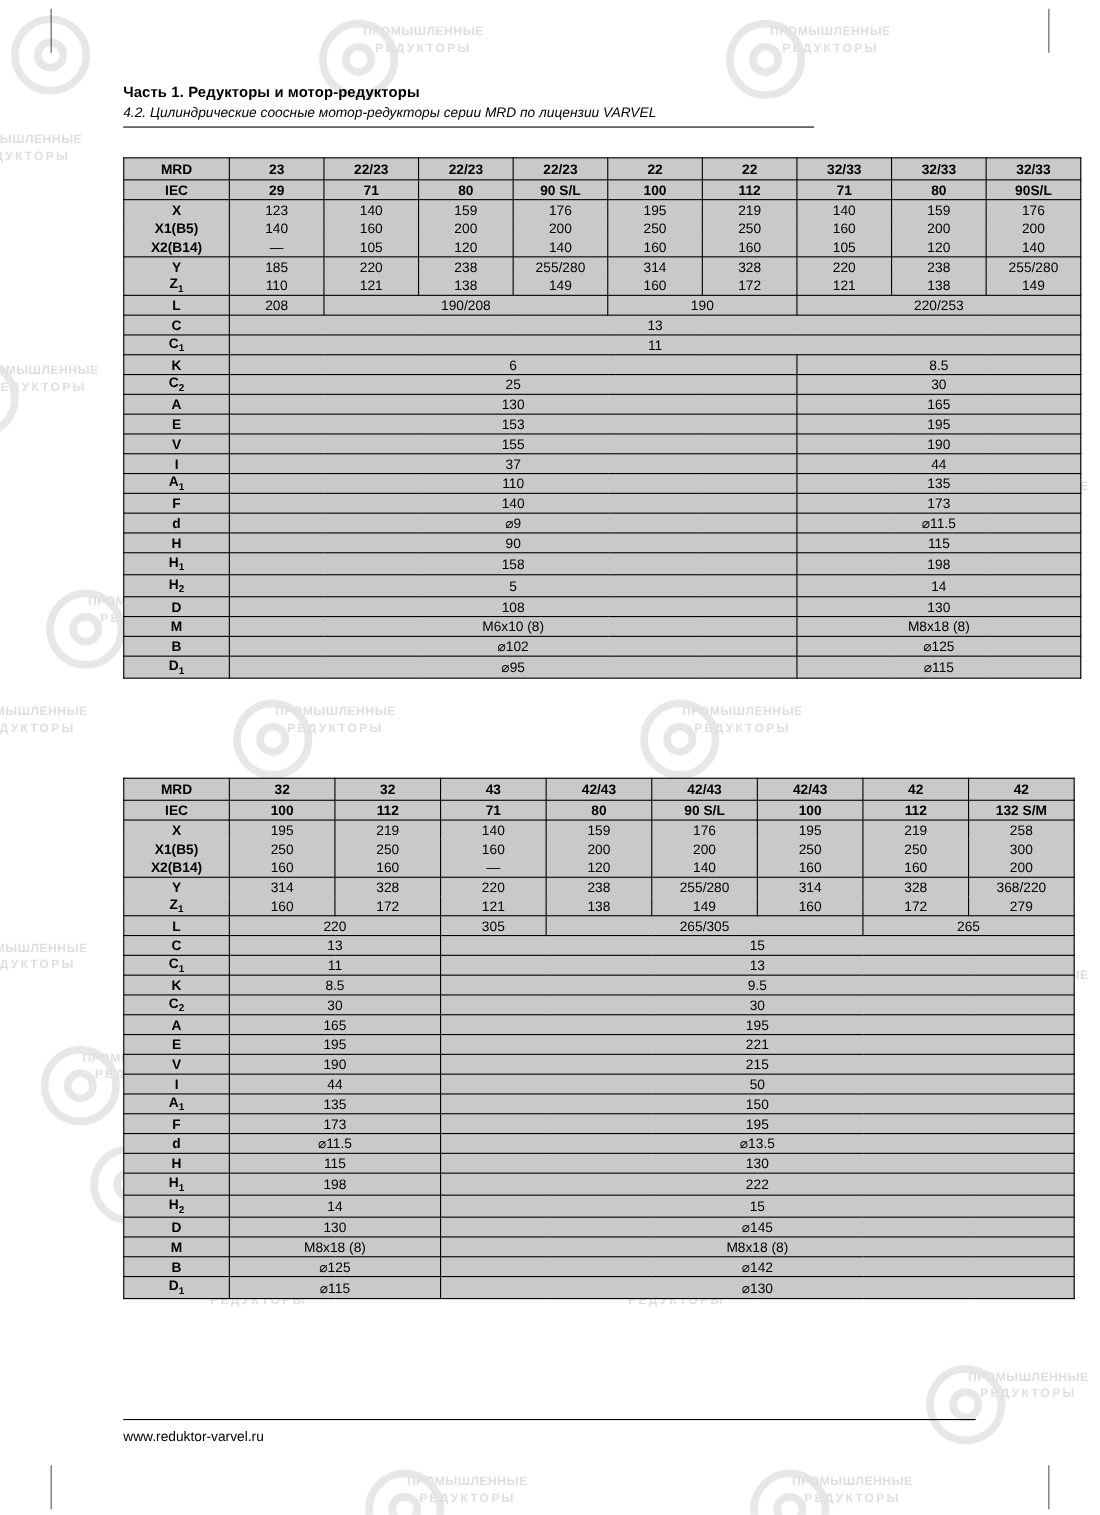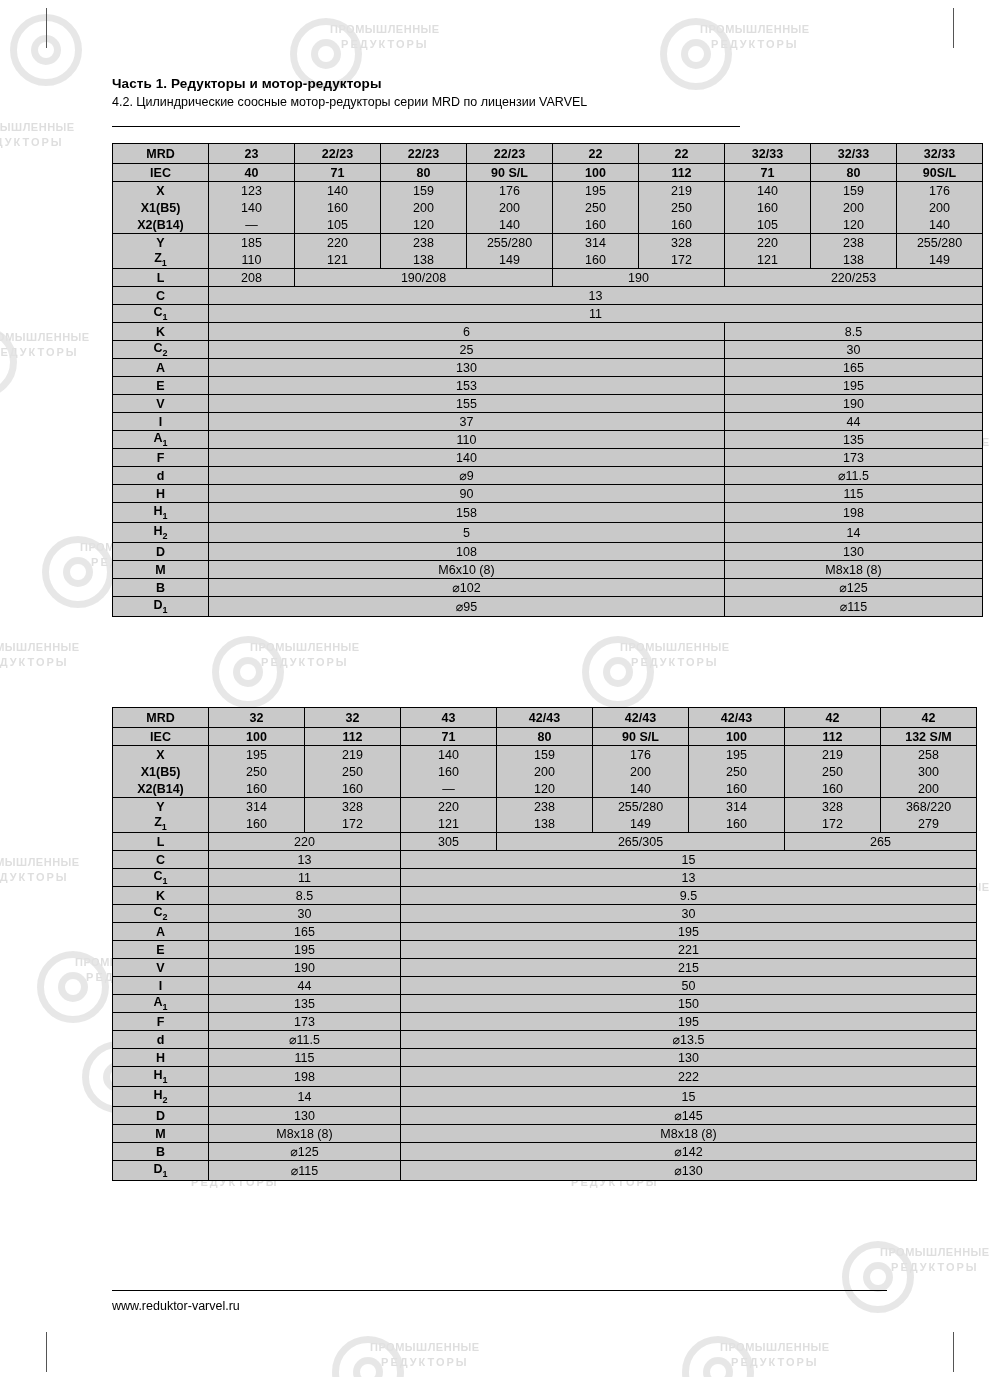--- a/index.html
+++ b/index.html
@@ -73,22 +73,23 @@
     top: 76px;
     width: 740px;
   }
   .header .h-title {
     font-size: 13.5px;
     font-weight: bold;
     letter-spacing: .1px;
   }
   .header .h-sub {
     font-size: 12.5px;
+    font-style: italic;
     margin-top: 4px;
-    padding-bottom: 17px;
+    padding-bottom: 6px;
     border-bottom: 1.6px solid #000;
     width: 628px;
   }
 
   
   .tbl-wrap { position: absolute; }
   #table1 { left: 112px; top: 143px; }
   #table2 { left: 112px; top: 707px; }
 
   table.spec {
@@ -355,21 +356,21 @@
           <td class="tall">22/23</td>
           <td class="tall">22/23</td>
           <td class="tall">22</td>
           <td class="tall">22</td>
           <td class="tall">32/33</td>
           <td class="tall">32/33</td>
           <td class="tall">32/33</td>
         </tr>
         <tr class="hdr">
           <td class="lbl">IEC</td>
-          <td>40</td>
+          <td>29</td>
           <td>71</td>
           <td>80</td>
           <td>90 S/L</td>
           <td>100</td>
           <td>112</td>
           <td>71</td>
           <td>80</td>
           <td>90S/L</td>
         </tr>
         <tr>

